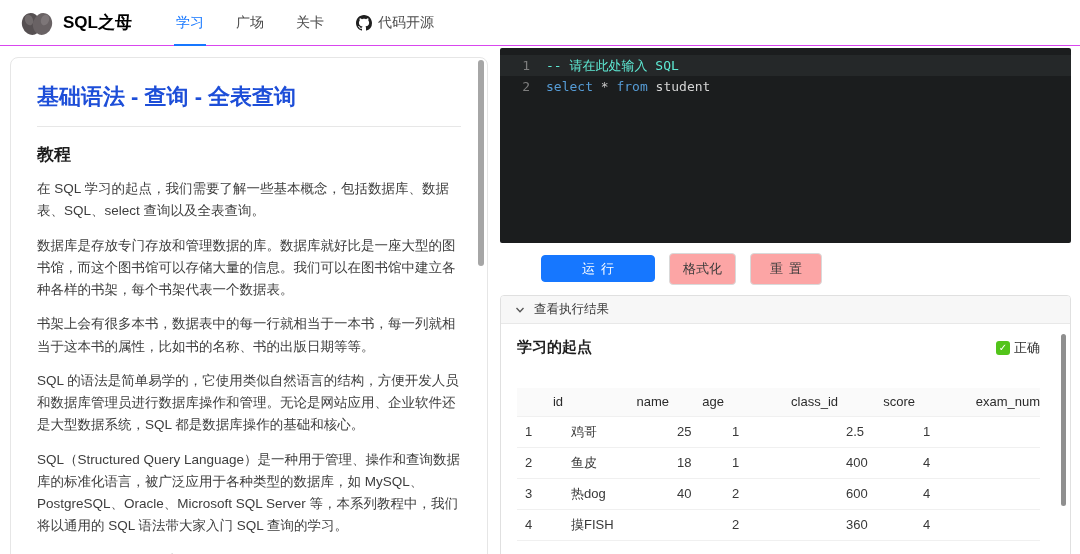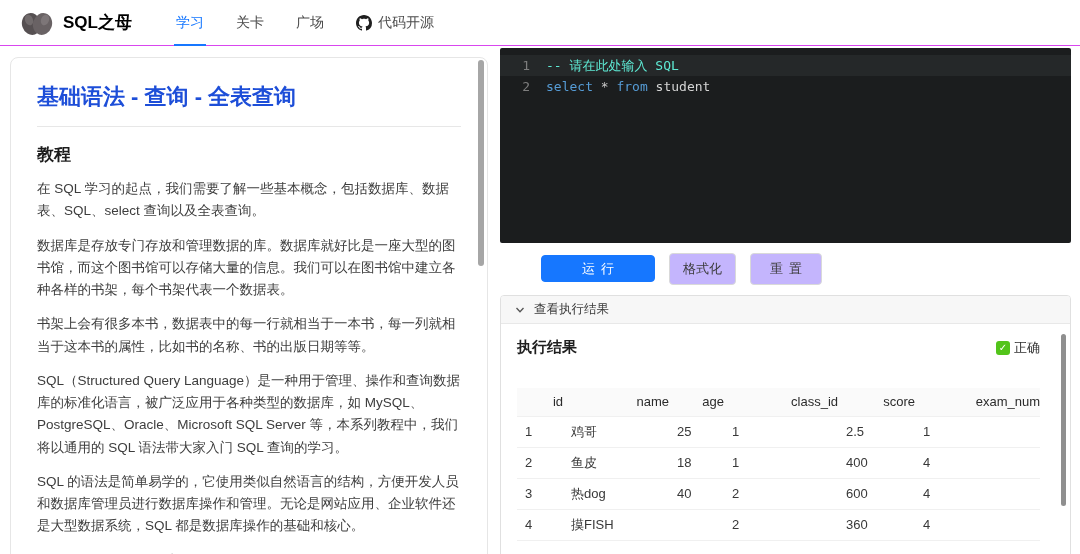--- a/index.html
+++ b/index.html
@@ -41,21 +41,21 @@
   .tok-comment { color:#5eead4; }
   .tok-keyword { color:#569cd6; }
   .tok-operator { color:#c8c8c8; }
   .tok-plain { color:#d4d4d4; }
 
   
   .actions { display:flex; align-items:center; margin-top:12px; height:27px; gap:14px;margin-left:41px; }
   .btn { height:27px; border-radius:4px; font-size:13px; display:inline-flex;
     align-items:center; justify-content:center; cursor:pointer; }
   .btn-primary { width:114px; background:#1677ff; color:#fff; border:1px solid #1677ff; }
-  .btn-default { background:#c4b5fd; color:#3b3b3b; border:1px solid #d9d9d9; padding:15px 13px; }
+  .btn-default { background:#fca5a5; color:#3b3b3b; border:1px solid #d9d9d9; padding:15px 13px; }
   .spaced { letter-spacing:6px; text-indent:6px; }
 
   
   .collapse { margin-top:13px; border:1px solid #e0e0e0; border-radius:4px; height:300px; overflow:hidden; background:#fff; }
   .collapse-header { height:28px; background:#f7f7f7; border-bottom:1px solid #e8e8e8;
     display:flex; align-items:center; padding:0 14px; font-size:12.5px; color:#3b3b3b; cursor:pointer; }
   .collapse-header .chev { margin-right:9px; display:inline-flex; }
   .collapse-body { position:relative; padding:14px 16px; }
   .collapse-body .scroll-thumb { position:absolute; top:10px; right:4px; width:5px; height:172px;
     background:#8f8f8f; border-radius:3px; }
@@ -84,42 +84,42 @@
         <ellipse cx="11.5" cy="16" rx="9.5" ry="11" transform="rotate(-18 11.5 16)" fill="#565052"></ellipse>
         <ellipse cx="22.5" cy="16" rx="9.5" ry="11" transform="rotate(18 22.5 16)" fill="#696264"></ellipse>
         <ellipse cx="9" cy="12" rx="4" ry="5.5" transform="rotate(-20 9 12)" fill="#7d7678" opacity="0.7"></ellipse>
         <ellipse cx="25" cy="12" rx="4" ry="5.5" transform="rotate(20 25 12)" fill="#8a8386" opacity="0.6"></ellipse>
       </svg>
     </span>
     <span class="brand-title">SQL之母</span>
   </div>
   <nav class="nav-items">
     <div class="nav-item active">学习</div>
+    <div class="nav-item">广场</div>
     <div class="nav-item">关卡</div>
-    <div class="nav-item">广场</div>
     <div class="nav-item">
       <span class="gh">
         <svg width="16" height="16" viewBox="0 0 16 16" fill="#1f1f1f">
           <path d="M8 0C3.58 0 0 3.58 0 8c0 3.54 2.29 6.53 5.47 7.59.4.07.55-.17.55-.38 0-.19-.01-.82-.01-1.49-2.01.37-2.53-.49-2.69-.94-.09-.23-.48-.94-.82-1.13-.28-.15-.68-.52-.01-.53.63-.01 1.08.58 1.23.82.72 1.21 1.87.87 2.33.66.07-.52.28-.87.51-1.07-1.78-.2-3.64-.89-3.64-3.95 0-.87.31-1.59.82-2.15-.08-.2-.36-1.02.08-2.12 0 0 .67-.21 2.2.82.64-.18 1.32-.27 2-.27.68 0 1.36.09 2 .27 1.53-1.04 2.2-.82 2.2-.82.44 1.1.16 1.92.08 2.12.51.56.82 1.27.82 2.15 0 3.07-1.87 3.75-3.65 3.95.29.25.54.73.54 1.48 0 1.07-.01 1.93-.01 2.2 0 .21.15.46.55.38A8.012 8.012 0 0 0 16 8c0-4.42-3.58-8-8-8z"></path>
         </svg>
       </span>
       <span>代码开源</span>
     </div>
   </nav>
 </header>
 
 <section class="tutorial-card">
   <h1 class="doc-title">基础语法 - 查询 - 全表查询</h1>
   <h2 class="section-heading">教程</h2>
   <div class="paragraphs">
       <p><span>在 SQL 学习的起点，我们需要了解一些基本概念，包括数据库、数据表、SQL、select 查询以及全表查询。</span></p>
       <p><span>数据库是存放专门存放和管理数据的库。数据库就好比是一座大型的图书馆，而这个图书馆可以存储大量的信息。我们可以在图书馆中建立各种各样的书架，每个书架代表一个数据表。</span></p>
       <p><span>书架上会有很多本书，数据表中的每一行就相当于一本书，每一列就相当于这本书的属性，比如书的名称、书的出版日期等等。</span></p>
+      <p><span>SQL 的语法是简单易学的，它使用类似自然语言的结构，方便开发人员和数据库管理员进行数据库操作和管理。无论是网站应用、企业软件还是大型数据系统，SQL 都是数据库操作的基础和核心。</span></p>
       <p><span>SQL（Structured Query Language）是一种用于管理、操作和查询数据库的标准化语言，被广泛应用于各种类型的数据库，如 MySQL、PostgreSQL、Oracle、Microsoft SQL Server 等，本系列教程中，我们将以通用的 SQL 语法带大家入门 SQL 查询的学习。</span></p>
-      <p><span>SQL 的语法是简单易学的，它使用类似自然语言的结构，方便开发人员和数据库管理员进行数据库操作和管理。无论是网站应用、企业软件还是大型数据系统，SQL 都是数据库操作的基础和核心。</span></p>
       <p><span>如何使用 SQL 从数据库中查询数据呢?</span></p>
     </div>
   <div class="scroll-thumb"></div>
 </section>
 
 <section class="right-col">
 
   <div class="editor">
     <div>
         <div class="code-line active">
@@ -143,21 +143,21 @@
     <div class="collapse-header">
       <span class="chev">
         <svg width="10" height="10" viewBox="0 0 10 10">
             <polyline points="1.5,3 5,6.8 8.5,3" fill="none" stroke="#555" stroke-width="1.3"></polyline>
           </svg>
       </span>
       <span>查看执行结果</span>
     </div>
     <div class="collapse-body">
       <div class="result-head">
-        <span class="result-title">执行结果</span>
+        <span class="result-title">学习的起点</span>
         <span class="status">
           <span class="check-box">✓</span>
           <span>正确</span>
         </span>
       </div>
       <table class="result">
         <colgroup>
           <col class="c-id">
             <col class="c-name">
             <col class="c-age">

